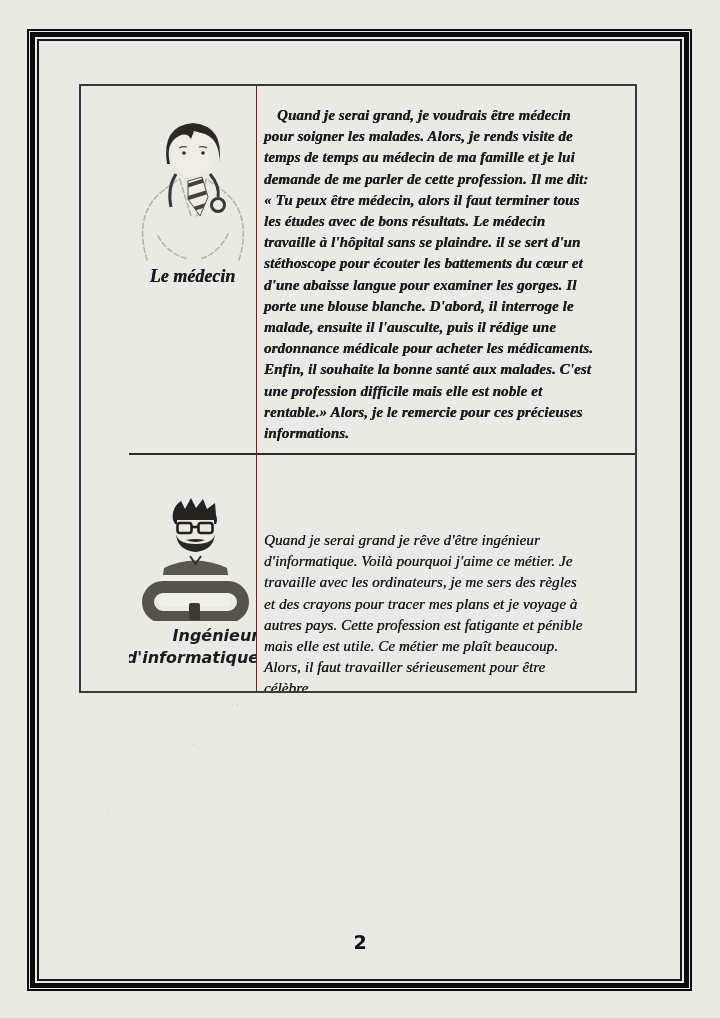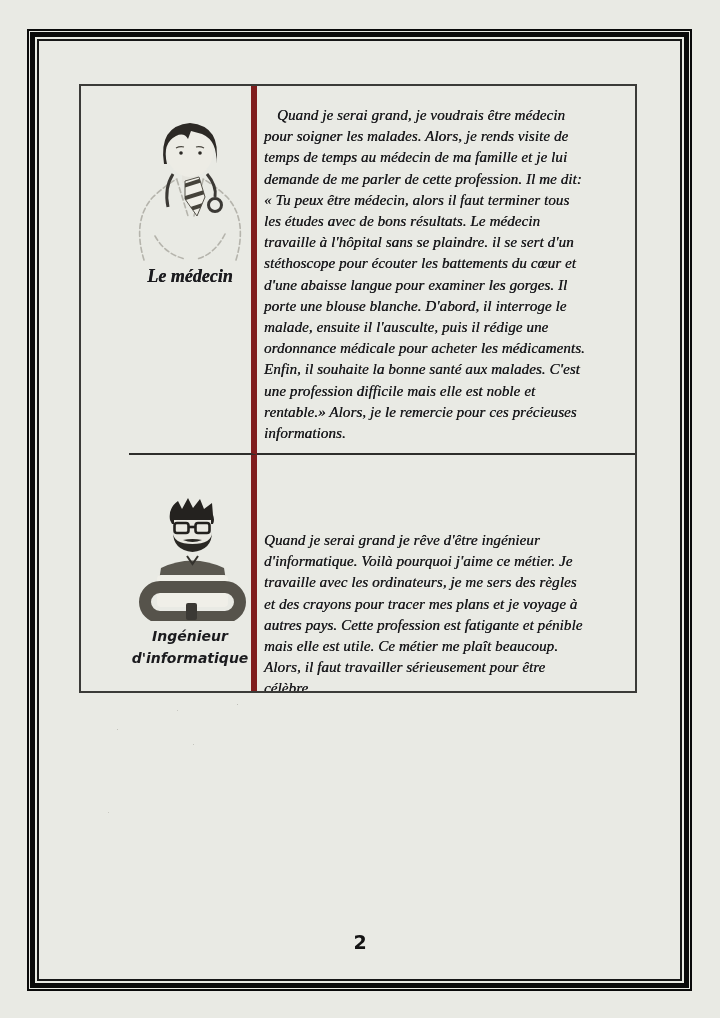--- a/index.html
+++ b/index.html
@@ -13,44 +13,44 @@
   .frame-outer{position:absolute;top:29px;left:27px;right:28px;bottom:27px;border:2px solid #0a0a0a;}
   .frame-mid{position:absolute;top:1px;left:1px;right:1px;bottom:1px;border:5px solid #0a0a0a;}
   .frame-inner{position:absolute;top:2px;left:2px;right:2px;bottom:2px;border:2px solid #161616;}
   
   .prof-table{
     position:absolute;left:79px;top:84px;width:558px;height:609px;
     border:2px solid #3b3b38;box-sizing:border-box;
     display:grid;grid-template-columns:176px 1fr;grid-template-rows:369px 1fr;
   }
   .cell{box-sizing:border-box;overflow:hidden;position:relative;}
-  .cell.left{border-right:6px solid #7f1d1d;margin-left:48px;}
+  .cell.left{border-right:1px solid #7f1d1d;margin-left:48px;}
   .cell.toprow{border-bottom:2px solid #2e2e2b;}
   .illu-cell{display:flex;flex-direction:column;align-items:center;}
   
   .para{
     margin:0;
     font-style:italic;
     font-size:15px;
     line-height:21.2px;
     white-space:pre-line;
     letter-spacing:.1px;
     text-shadow:.3px 0 0 currentColor;
   }
   .doc-text{padding:19px 4px 0 7px;}
   .eng-text{padding:31px 4px 0 7px;margin-top:44px;}
-  .indent{text-indent:13px;}
+  .indent{text-indent:13px;font-weight:bold;}
   .label-serif{
     font-style:italic;font-weight:bold;font-size:18px;
     text-shadow:.3px 0 0 currentColor;
   }
   .label-sans{
     font-family:"DejaVu Sans",sans-serif;
-    font-style:italic;font-weight:600;font-size:14px;line-height:22px;
-    text-align:center;white-space:pre-line;
+    font-style:italic;font-weight:600;font-size:16px;line-height:22px;
+    text-align:right;white-space:pre-line;
   }
   .doc-illu{margin-top:28px;}
   .doc-label{margin-top:2px;}
   .eng-illu{margin-top:40px;}
   .eng-label{margin-top:4px;}
   
   .pagenum{
     position:absolute;left:0;top:931px;width:720px;text-align:center;
     font-family:"DejaVu Sans",sans-serif;font-weight:bold;font-size:19px;color:#141414;
   }

